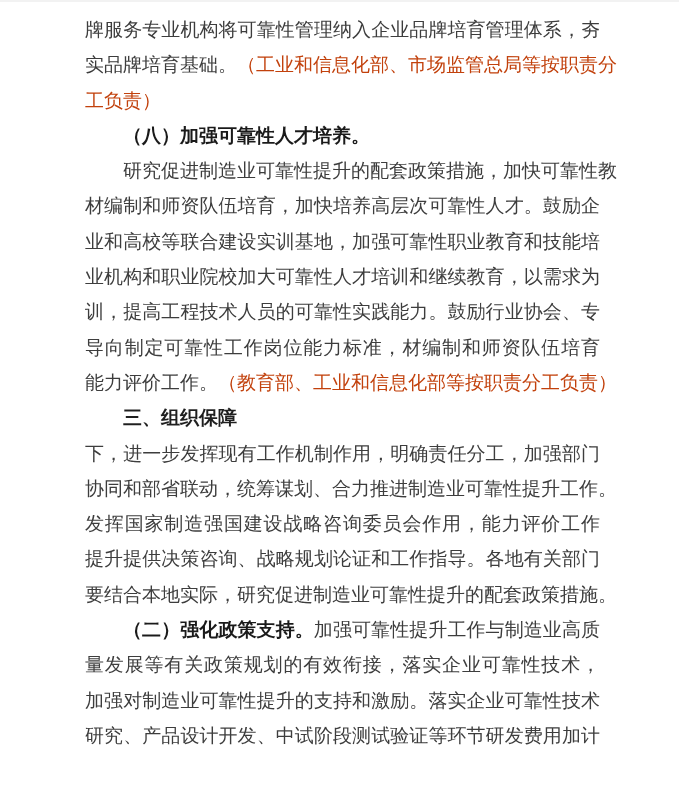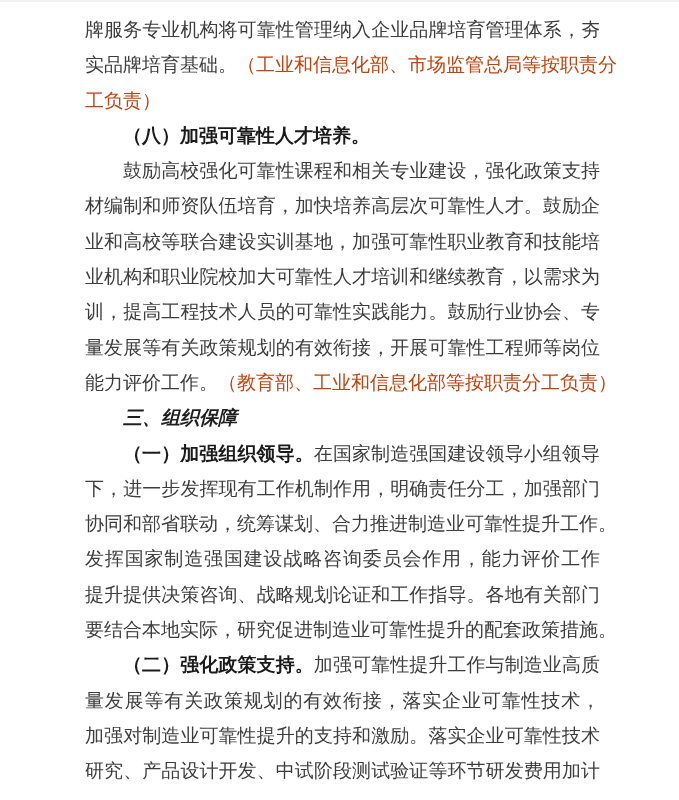--- a/index.html
+++ b/index.html
@@ -50,41 +50,39 @@
   }
   .seg.bold-kai {
     font-family: Liberation Serif, serif;
     font-weight: 700;
     color: #1a1a1a;
   }
   .seg.bold-hei {
     font-family: "DejaVu Sans", "Liberation Sans", sans-serif;
     font-weight: 700;
     color: #1f1f1f;
-    font-style: italic;
   }
 </style>
 </head>
 <body>
 
 <div class="page">
   <div class="textblock">
       <div class="line justify"><span class="seg body">牌服务专业机构将可靠性管理纳入企业品牌培育管理体系，夯</span></div>
       <div class="line justify"><span class="seg body">实品牌培育基础。</span><span class="seg kai">（工业和信息化部、市场监管总局等按职责分</span></div>
       <div class="line"><span class="seg kai">工负责）</span></div>
       <div class="line indent"><span class="seg bold-kai">（八）加强可靠性人才培养。</span></div>
-      <div class="line justify indent"><span class="seg body">鼓励高校强化可靠性课程和相关专业建设，强化政策支持</span></div>
+      <div class="line justify indent"><span class="seg body">研究促进制造业可靠性提升的配套政策措施，加快可靠性教</span></div>
       <div class="line justify"><span class="seg body">材编制和师资队伍培育，加快培养高层次可靠性人才。鼓励企</span></div>
       <div class="line justify"><span class="seg body">业和高校等联合建设实训基地，加强可靠性职业教育和技能培</span></div>
       <div class="line justify"><span class="seg body">业机构和职业院校加大可靠性人才培训和继续教育，以需求为</span></div>
       <div class="line justify"><span class="seg body">训，提高工程技术人员的可靠性实践能力。鼓励行业协会、专</span></div>
-      <div class="line justify"><span class="seg body">量发展等有关政策规划的有效衔接，开展可靠性工程师等岗位</span></div>
+      <div class="line justify"><span class="seg body">导向制定可靠性工作岗位能力标准，材编制和师资队伍培育</span></div>
       <div class="line justify"><span class="seg body">能力评价工作。</span><span class="seg kai">（教育部、工业和信息化部等按职责分工负责）</span></div>
       <div class="line indent"><span class="seg bold-hei">三、组织保障</span></div>
-      <div class="line justify indent"><span class="seg bold-kai">（一）加强组织领导。</span><span class="seg body">在国家制造强国建设领导小组领导</span></div>
       <div class="line justify"><span class="seg body">下，进一步发挥现有工作机制作用，明确责任分工，加强部门</span></div>
       <div class="line justify"><span class="seg body">协同和部省联动，统筹谋划、合力推进制造业可靠性提升工作。</span></div>
       <div class="line justify"><span class="seg body">发挥国家制造强国建设战略咨询委员会作用，能力评价工作</span></div>
       <div class="line justify"><span class="seg body">提升提供决策咨询、战略规划论证和工作指导。各地有关部门</span></div>
       <div class="line justify"><span class="seg body">要结合本地实际，研究促进制造业可靠性提升的配套政策措施。</span></div>
       <div class="line justify indent"><span class="seg bold-kai">（二）强化政策支持。</span><span class="seg body">加强可靠性提升工作与制造业高质</span></div>
       <div class="line justify"><span class="seg body">量发展等有关政策规划的有效衔接，落实企业可靠性技术，</span></div>
       <div class="line justify"><span class="seg body">加强对制造业可靠性提升的支持和激励。落实企业可靠性技术</span></div>
       <div class="line justify"><span class="seg body">研究、产品设计开发、中试阶段测试验证等环节研发费用加计</span></div>
     </div>

